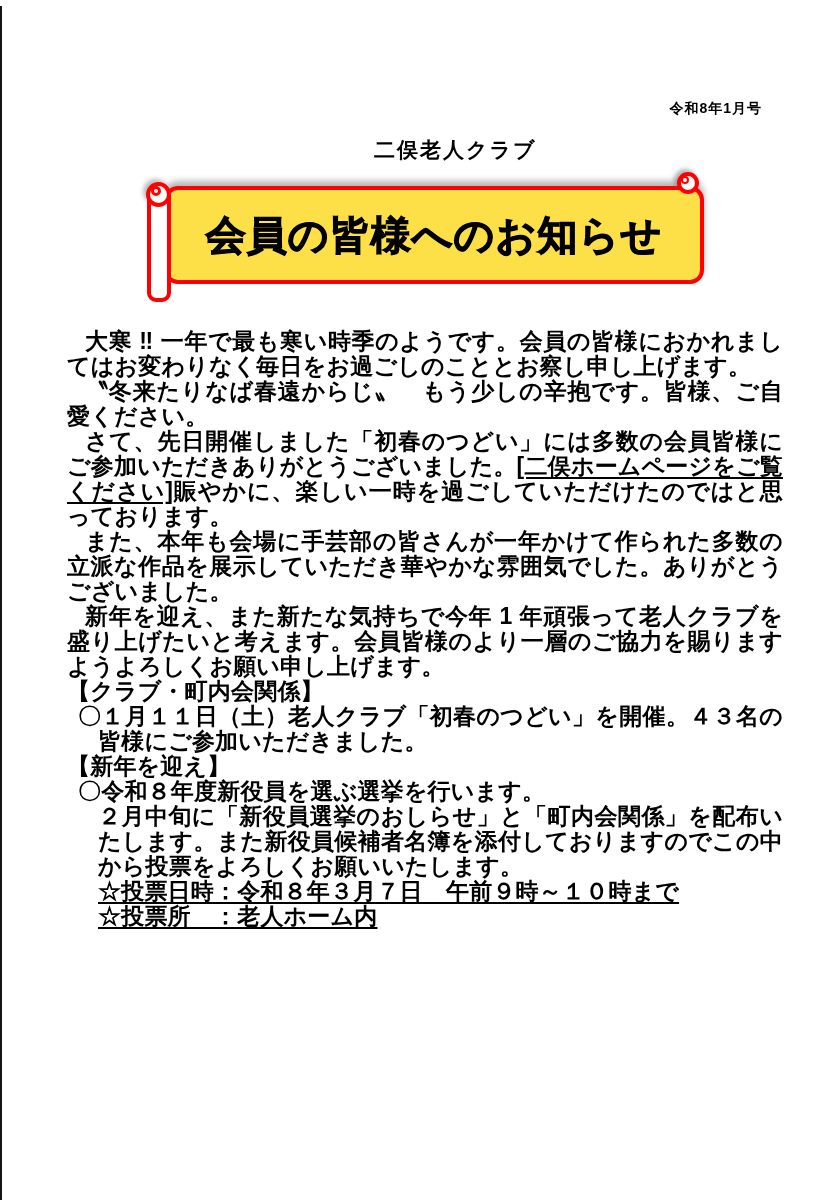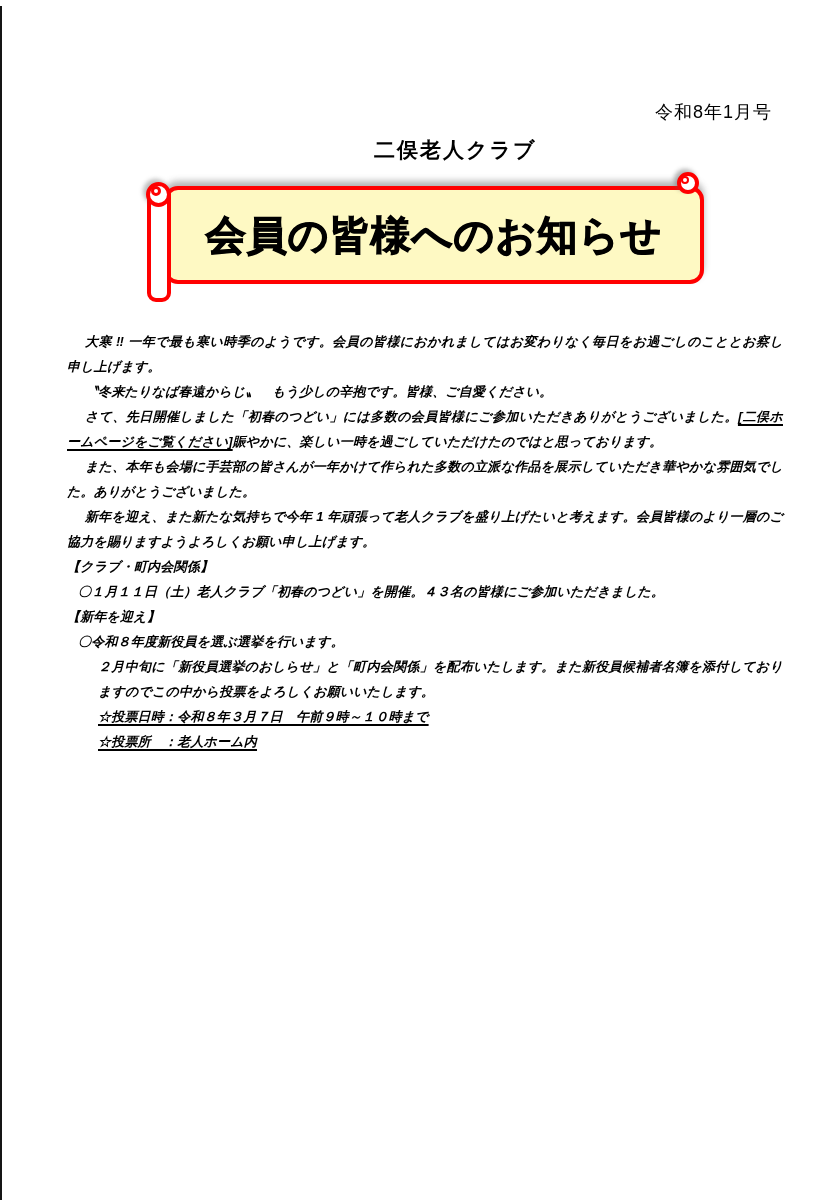--- a/index.html
+++ b/index.html
@@ -20,23 +20,23 @@
   
   .scan-line {
     position: absolute;
     left: 0; top: 6px;
     width: 2px; height: 1194px;
     background: #151515;
   }
 
   .issue {
     position: absolute;
-    top: 100px; right: 68px;
-    font-size: 18px;
-    font-weight: 400;
+    top: 100px; right: 78px;
+    font-size: 14px;
+    font-weight: 700;
     letter-spacing: 1px;
     white-space: nowrap;
   }
 
   .club {
     position: absolute;
     top: 136px; left: 374px;
     font-size: 21px;
     font-weight: 700;
     letter-spacing: 2px;
@@ -46,21 +46,21 @@
   
   .banner {
     position: absolute;
     left: 146px; top: 170px;
     width: 560px; height: 136px;
   }
   .banner-rect {
     position: absolute;
     left: 18px; top: 16px;
     width: 532px; height: 90px;
-    background: #fef9c3;
+    background: #fde047;
     border: 4px solid var(--accent, #ff0000);
     border-radius: 14px;
     box-shadow: 0 -5px 6px rgba(90,90,90,0.45);
     display: flex;
     align-items: center;
     justify-content: center;
   }
   .banner-title {
     font-size: 40px;
     font-weight: 700;
@@ -112,26 +112,25 @@
   }
 
   
   .body-text {
     position: absolute;
     left: 67px; top: 329px;
     width: 716px;
   }
   .para {
     margin: 0;
-    font-size: 13px;
+    font-size: 23px;
     line-height: 25px;
     font-weight: 700;
     text-align: justify;
     letter-spacing: 0.2px;
-    font-style: italic;
   }
   .p-indent { text-indent: 18px; }
   .p-flush  { }
   .p-item   { padding-left: 31px; text-indent: -20px; }
   .p-sub    { padding-left: 31px; }
   .useg {
     text-decoration: underline;
     text-decoration-thickness: 1.5px;
     text-underline-offset: 3px;
   }

